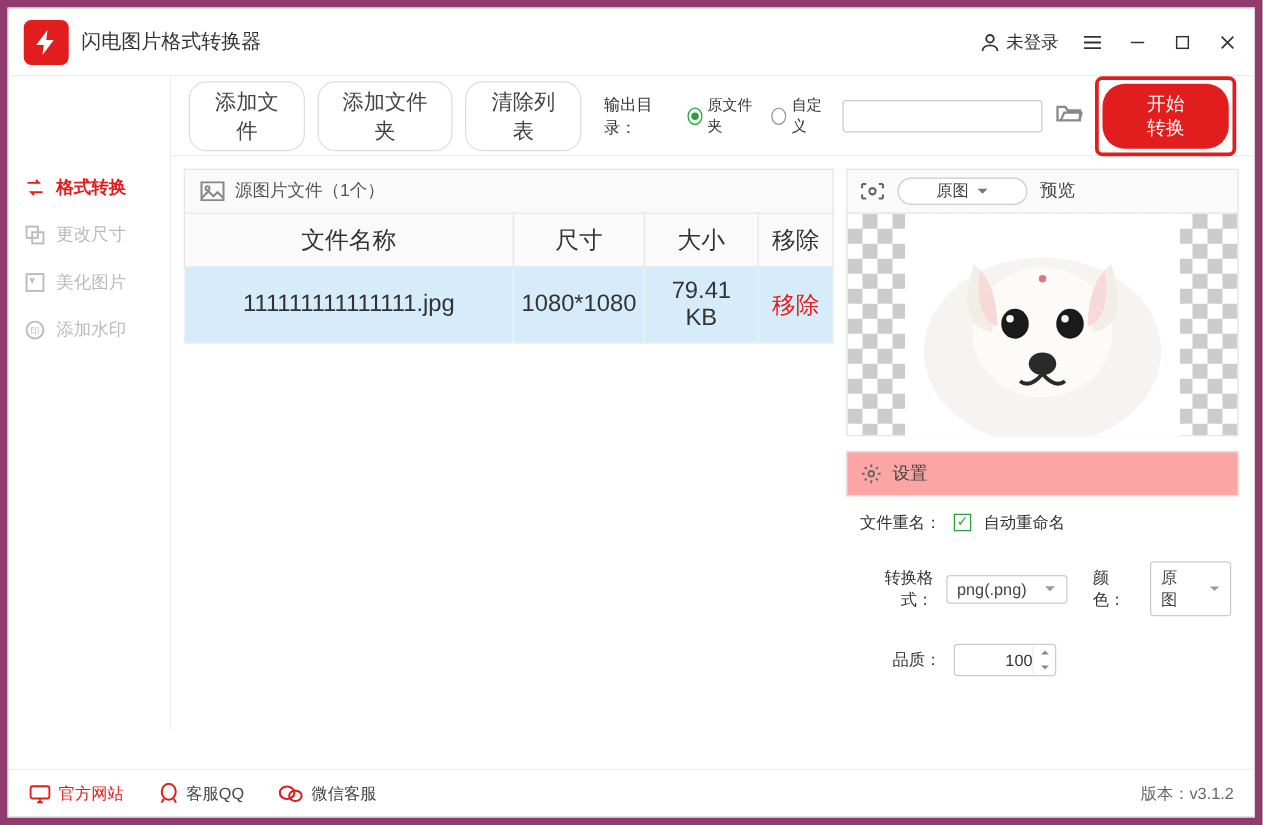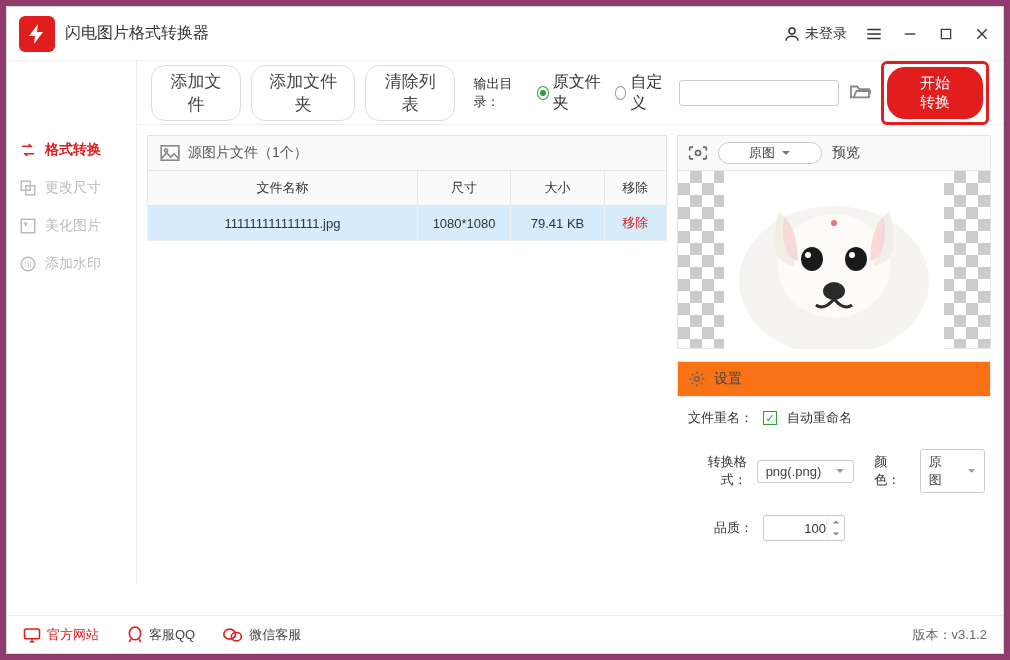--- a/index.html
+++ b/index.html
@@ -21,48 +21,48 @@
   .sidebar { width: 130px; border-right: 1px solid #eee; padding-top: 70px; }
   .side-item { display: flex; align-items: center; gap: 8px; padding: 10px 12px; font-size: 14px; color: #bbb; cursor: pointer; }
   .side-item.active { color: #e11d1d; font-weight: bold; }
   .side-item .sicon { width: 18px; height: 18px; }
 
   .content { flex: 1; display: flex; flex-direction: column; min-width: 0; }
 
   .toolbar { height: 64px; display: flex; align-items: center; padding: 0 14px; gap: 10px; border-bottom: 1px solid #eee; position: relative; }
   .pillbtn { border: 1px solid #ddd; border-radius: 14px; padding: 4px 16px; font-size: 17px; color: #444; background: #fff; cursor: pointer; }
   .out-label { font-size: 13px; color: #333; margin-left: 8px; }
-  .radio-wrap { display: flex; align-items: center; gap: 4px; font-size: 16px; color: #333; cursor: pointer; }
+  .radio-wrap { display: flex; align-items: center; gap: 4px; font-size: 12px; color: #333; cursor: pointer; }
   .radio-dot { width: 14px; height: 14px; border-radius: 50%; border: 1px solid #999; display: inline-flex; align-items: center; justify-content: center; }
   .radio-dot.checked { border-color: #2aa03a; }
   .radio-dot.checked::after { content: ""; width: 6px; height: 6px; border-radius: 50%; background: #2aa03a; }
   .out-input { width: 160px; height: 26px; border: 1px solid #ccc; border-radius: 3px; font-size: 13px; padding: 0 6px; }
   .folder-icon { color: #888; cursor: pointer; }
   .convert-wrap { border: 3px solid #e11d1d; border-radius: 6px; padding: 3px; }
   .convert-btn { background: #e11d1d; color: #fff; border: none; border-radius: 18px; padding: 7px 28px; font-size: 15px; cursor: pointer; }
 
   .split { flex: 1; display: flex; min-height: 0; }
   .table-pane { flex: 1; padding: 10px 10px 0 10px; display: flex; flex-direction: column; min-width: 0; }
   .src-header { border: 1px solid #e5e5e5; border-bottom: none; padding: 8px 12px; display: flex; align-items: center; gap: 8px; font-size: 14px; color: #555; background: #fafafa; }
-  table { width: 100%; border-collapse: collapse; font-size: 13px; border-radius: 24px; }
+  table { width: 100%; border-collapse: collapse; font-size: 19px; border-radius: 24px; }
   thead th { border: 1px solid #e5e5e5; background: #fafafa; font-weight: normal; color: #333; padding: 8px 6px; text-align: center; }
   tbody td { border: 1px solid #eef2f5; padding: 8px 6px; text-align: center; color: #333; }
   tbody tr.selected td { background: #d6ecfb; }
   .remove-link { color: #e11d1d; cursor: pointer; }
 
   .right-pane { width: 326px; padding: 10px 12px 0 0; display: flex; flex-direction: column; gap: 12px; }
   .preview-head { border: 1px solid #e5e5e5; padding: 6px 10px; display: flex; align-items: center; gap: 10px; font-size: 14px; color: #444; background: #fafafa; }
   .preview-pill { border: 1px solid #ccc; border-radius: 12px; padding: 1px 30px 1px 30px; font-size: 13px; color: #444; background: #fff; display: flex; align-items: center; gap: 6px; cursor: pointer; }
   .preview-pill svg { width: 10px; height: 10px; }
   .preview-img-wrap { border: 1px solid #e5e5e5; border-top: none; height: 178px; background:
     repeating-conic-gradient(#ccc 0% 25%, #fff 0% 50%) 0 0 / 24px 24px; display: flex; align-items: stretch; }
   .preview-img { flex: 1; display: flex; align-items: center; justify-content: center; }
   .dog-svg { width: 220px; height: 178px; }
 
-  .settings-head { border: 1px solid #e5e5e5; padding: 8px 10px; display: flex; align-items: center; gap: 8px; font-size: 14px; color: #444; background: #f97316; }
+  .settings-head { border: 1px solid #e5e5e5; padding: 8px 10px; display: flex; align-items: center; gap: 8px; font-size: 14px; color: #444; background: #fca5a5; }
   .settings-body { padding: 12px 6px; display: flex; flex-direction: column; gap: 22px; font-size: 13px; color: #333; }
   .srow { display: flex; align-items: center; gap: 10px; }
   .srow .slabel { width: 70px; text-align: right; color: #333; }
   .checkbox { width: 14px; height: 14px; border: 1px solid #2aa03a; display: inline-flex; align-items: center; justify-content: center; color: #2aa03a; font-size: 11px; line-height: 1; }
   .select { border: 1px solid #ccc; border-radius: 3px; padding: 3px 8px; font-size: 13px; color: #444; display: flex; align-items: center; gap: 14px; cursor: pointer; background:#fff; }
   .select svg { width: 10px; height: 10px; fill: #999; }
   .num-input { border: 1px solid #ccc; border-radius: 3px; width: 82px; height: 26px; display: flex; align-items: center; }
   .num-input span { flex: 1; text-align: right; }
   .num-input .steppers { width: 18px; display: flex; flex-direction: column; border-left: 1px solid #eee; }
   .num-input .steppers div { height: 12px; display: flex; align-items: center; justify-content: center; cursor: pointer; }

